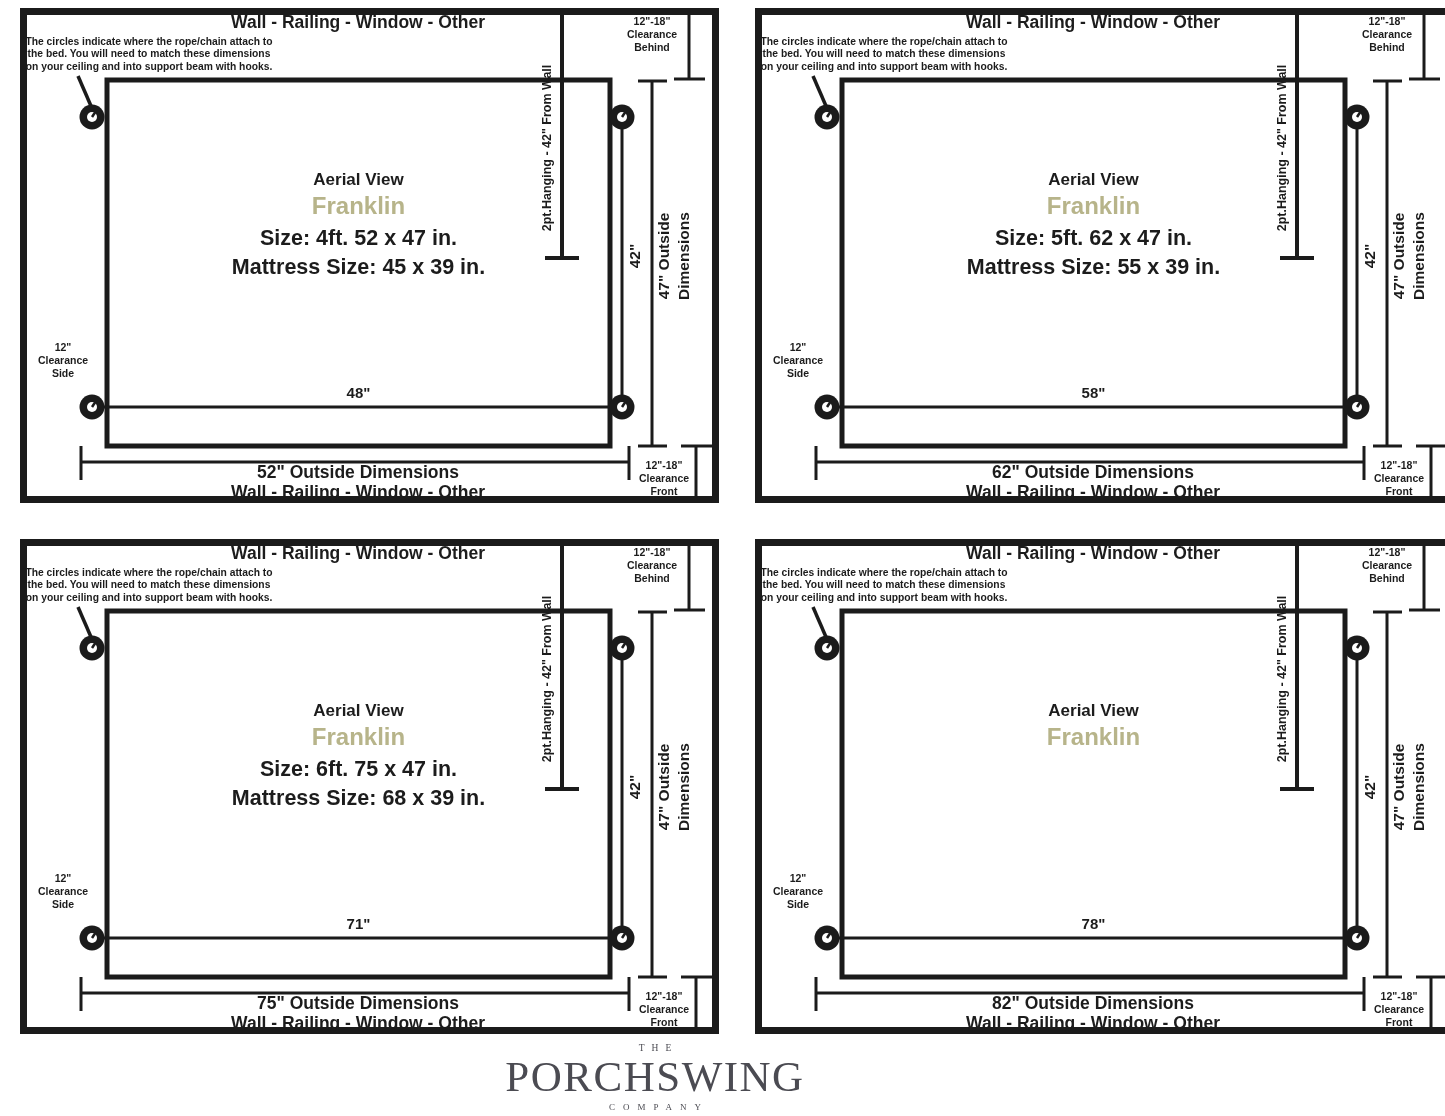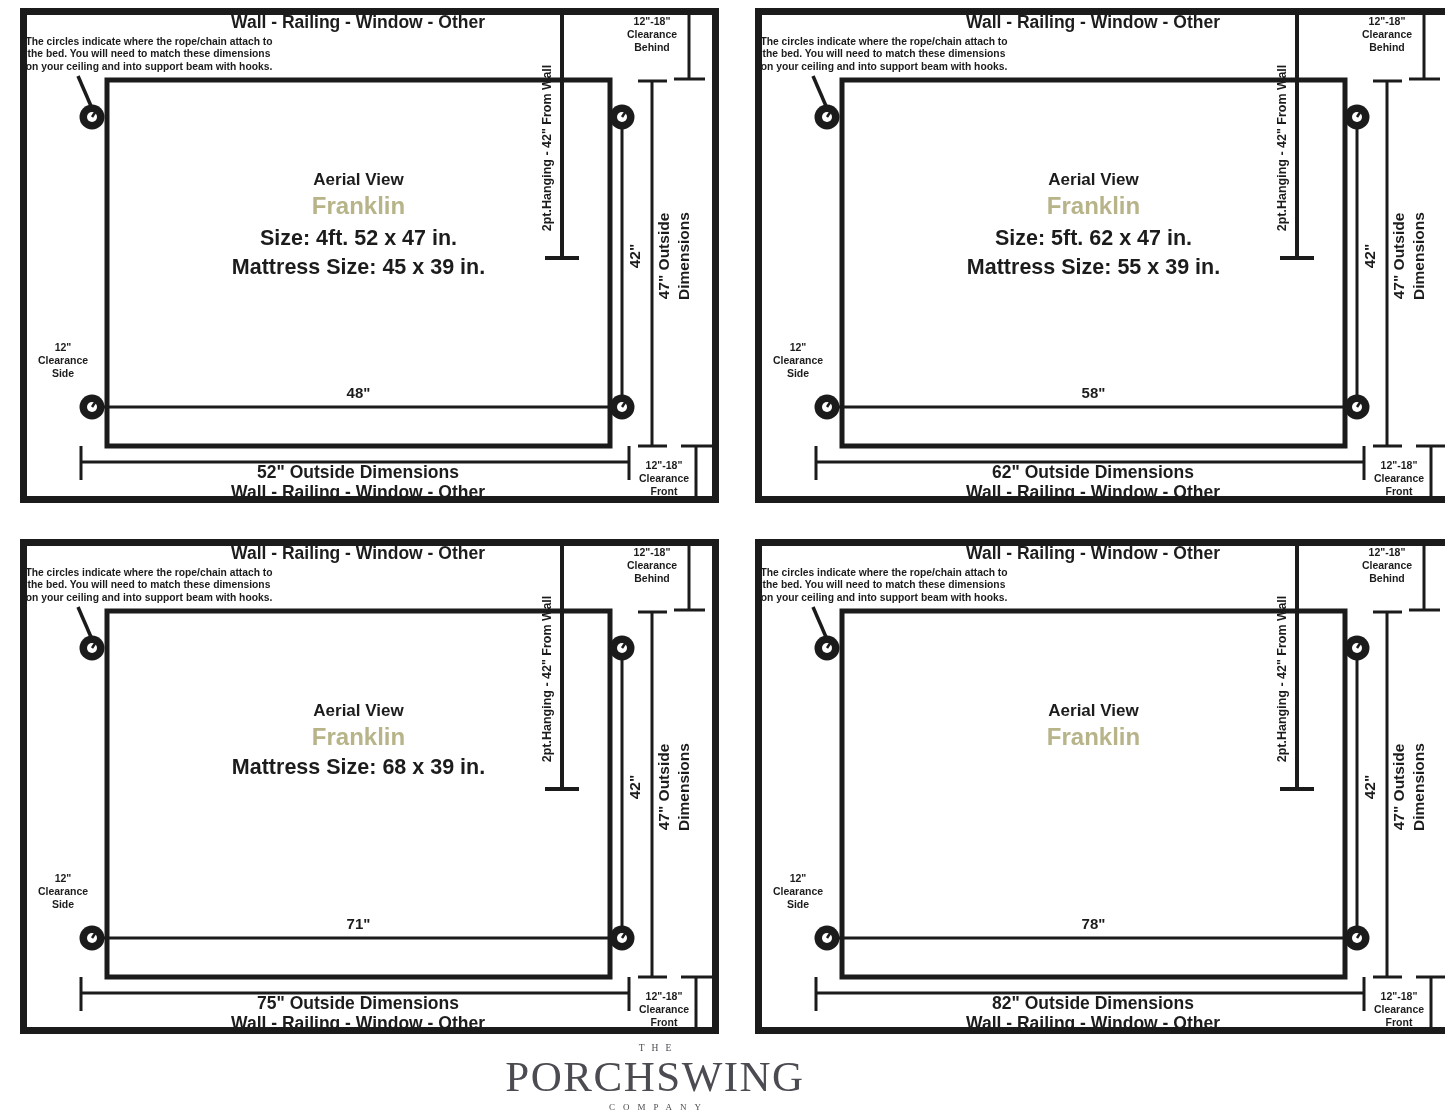--- a/index.html
+++ b/index.html
@@ -270,20 +270,21 @@
 Clearance
 Front</div>
     <div class="t-hang">2pt.Hanging - 42" From Wall</div>
     <div class="t-42">42"</div>
     <div class="t-47">47" Outside
 Dimensions</div>
 
     <div class="center-stack">
       <div class="c-aerial">Aerial View</div>
       <div class="c-model">Franklin</div>
+      <div class="c-size">Size: 6ft. 75 x 47 in.</div>
       <div class="c-mattress">Mattress Size: 68 x 39 in.</div>
     </div>
 
     <div class="t-innerw">71"</div>
     <div class="t-outdim">75" Outside Dimensions</div>
     <div class="t-wall-bottom">Wall - Railing - Window - Other</div>
   </section>
 
   <section class="panel">
     <svg width="715" height="511" viewBox="0 0 715 511">

